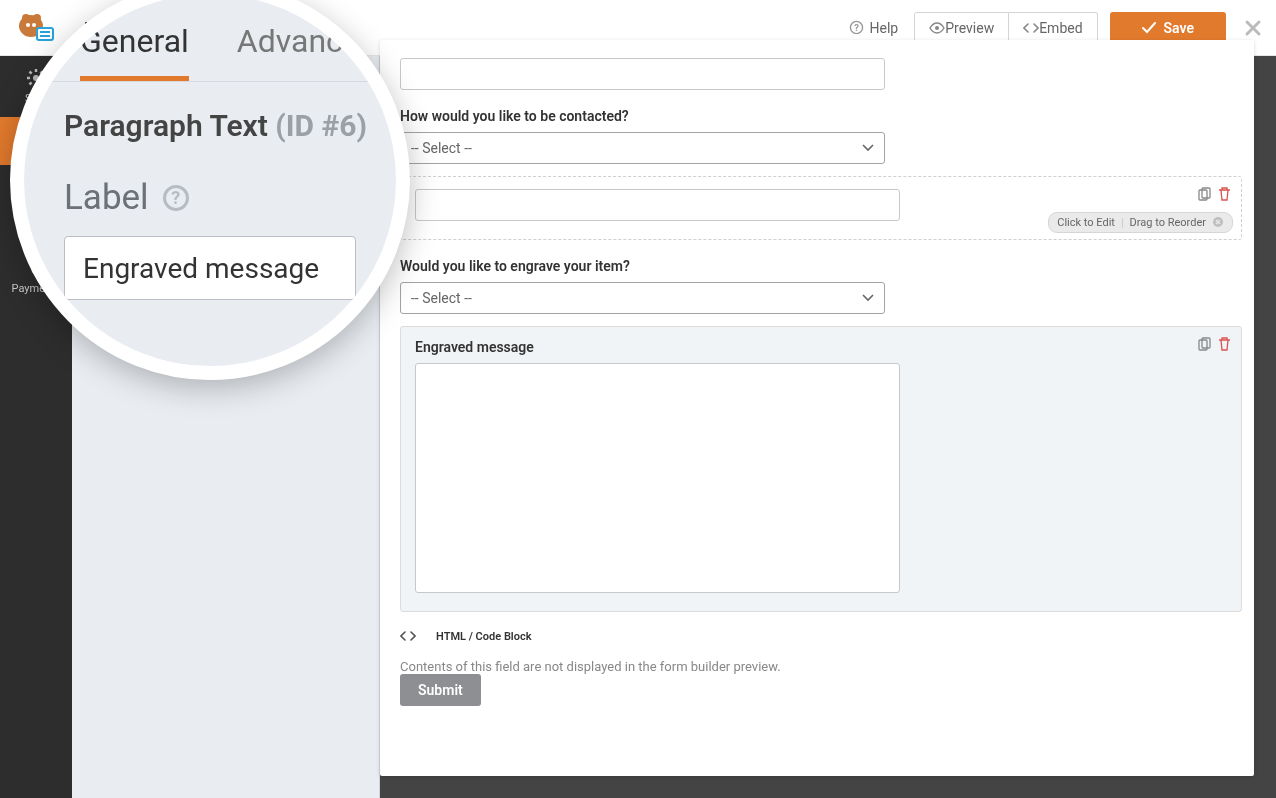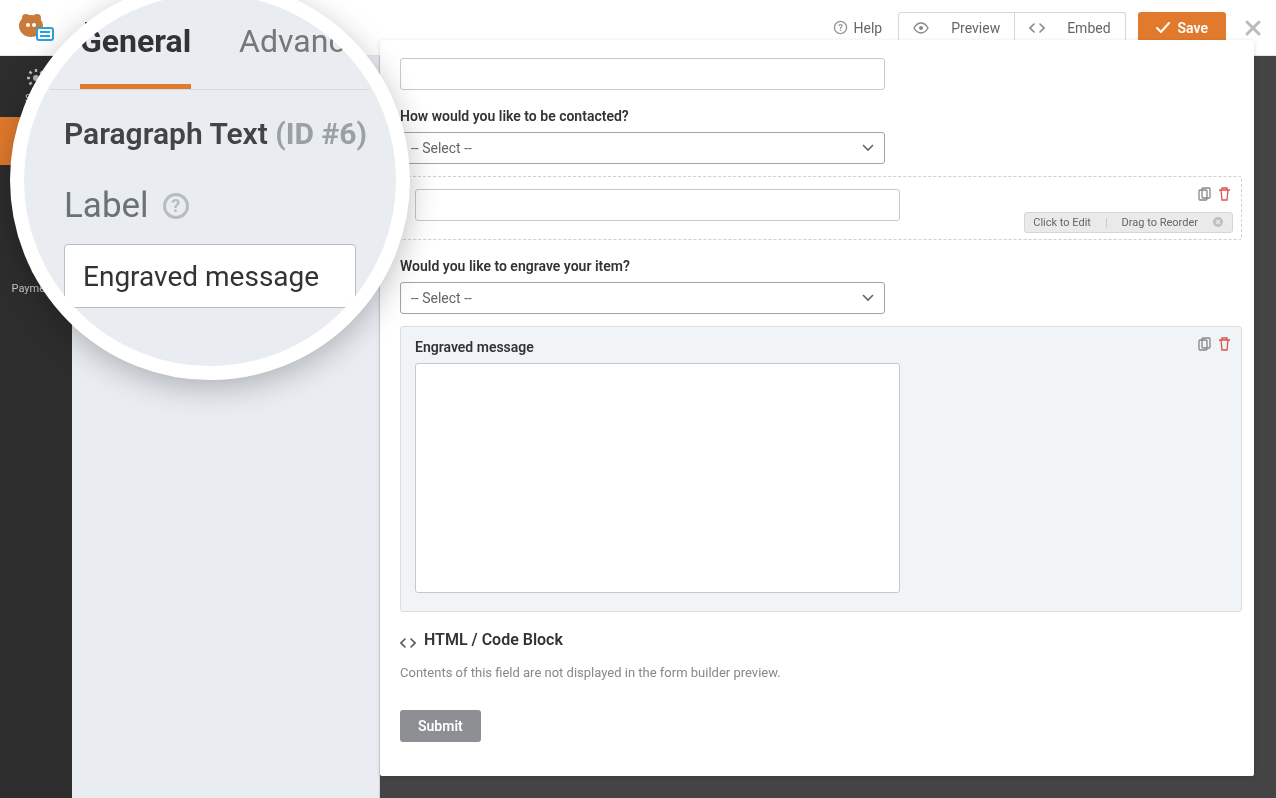--- a/index.html
+++ b/index.html
@@ -3,51 +3,51 @@
 <meta charset="utf-8">
 <style>
   *{box-sizing:border-box;margin:0;padding:0;font-family:-apple-system,BlinkMacSystemFont,"Segoe UI",Roboto,Arial,sans-serif}
   body{width:1276px;height:798px;overflow:hidden;background:#444;position:relative}
   
   .topbar{position:absolute;left:0;top:0;right:0;height:56px;background:#fff;border-bottom:1px solid #e6e6e6;display:flex;align-items:center}
   .logo{width:72px;display:flex;align-items:center;justify-content:center}
   .now{font-size:15px;color:#222;margin-left:12px}
   .top-right{margin-left:auto;display:flex;align-items:center;gap:0;padding-right:14px}
   .help{display:flex;align-items:center;gap:6px;color:#666;font-size:14px;padding:0 16px;cursor:pointer}
-  .btn{display:flex;align-items:center;gap:22px;height:32px;padding:12px 14px;border:1px solid #d5d5d5;background:#fff;color:#666;font-size:14px;cursor:pointer;border-radius:3px}
+  .btn{display:flex;align-items:center;gap:0;height:32px;padding:12px 14px;border:1px solid #d5d5d5;background:#fff;color:#666;font-size:14px;cursor:pointer;border-radius:3px}
   .btn.join-l{border-top-right-radius:0;border-bottom-right-radius:0}
   .btn.join-r{border-top-left-radius:0;border-bottom-left-radius:0;border-left:none}
-  .save-btn{display:flex;align-items:center;gap:8px;height:32px;padding:0 18px;background:#e27a2d;color:#fff;font-size:14px;font-weight:600;border:none;border-radius:3px;cursor:pointer;margin-left:12px}
+  .save-btn{display:flex;align-items:center;gap:8px;height:32px;padding:0 32px;background:#e27a2d;color:#fff;font-size:14px;font-weight:600;border:none;border-radius:3px;cursor:pointer;margin-left:12px}
   .close-top{margin-left:18px;color:#bbb;cursor:pointer}
   
   .vnav{position:absolute;left:0;top:56px;bottom:0;width:72px;background:#2d2d2d;color:#c7c7c7}
   .v-item{display:flex;flex-direction:column;align-items:center;justify-content:center;font-size:11px;padding:12px 0;gap:4px}
   .v-item.active{background:#e27a2d;color:#fff}
   
   .lpanel{position:absolute;left:72px;top:56px;bottom:0;width:308px;background:#e9edf2;border-right:1px solid #cfd4db}
   
   .canvas-wrap{position:absolute;left:380px;top:40px;right:22px;bottom:22px;background:#fff;border-radius:2px;box-shadow:0 1px 4px rgba(0,0,0,.15);overflow:hidden}
   .canvas{padding:0 12px 20px 20px}
   .f-label{font-size:14px;font-weight:600;color:#333;margin-top:18px;margin-bottom:8px}
   .f-input{width:485px;height:32px;border:1px solid #c8c8c8;border-radius:3px;background:#fff}
   .f-select{width:485px;height:32px;border:1px solid #a3a3a3;border-radius:3px;background:#fff;display:flex;align-items:center;justify-content:space-between;padding:0 10px;color:#666;font-size:14px}
   .field-block{border:1px dashed #d0d0d0;border-radius:3px;padding:12px 14px 18px 14px;margin-top:12px;position:relative}
   .field-block.selected{background:#f1f4f7;border:1px solid #dcdcdc}
   .row-icons{position:absolute;right:10px;top:10px;display:flex;gap:6px;color:#888}
   .row-icons .del{color:#d9534f}
-  .hintbar{position:absolute;right:8px;bottom:6px;background:#eaeaea;border:1px solid #d6d6d6;border-radius:3px;font-size:11px;color:#666;padding:3px 8px;display:flex;align-items:flex-start;gap:14px}
+  .hintbar{position:absolute;right:8px;bottom:6px;background:#eaeaea;border:1px solid #d6d6d6;border-radius:9px;font-size:11px;color:#666;padding:3px 8px;display:flex;align-items:flex-start;gap:6px}
   .hintbar .x{color:#999}
   .textarea{width:485px;height:230px;border:1px solid #c8c8c8;border-radius:3px;background:#fff}
-  .html-row{display:flex;align-items:flex-end;gap:8px;margin-top:18px;color:#333;font-size:16px}
+  .html-row{display:flex;align-items:flex-start;gap:20px;margin-top:18px;color:#333;font-size:11px}
   .muted-note{color:#888;font-size:13px;margin-top:16px}
-  .submit{margin-top:30px;height:32px;padding:0 18px;border:none;border-radius:3px;background:#8d8f92;color:#fff;font-weight:600;font-size:14px;cursor:pointer}
+  .submit{height:32px;padding:0 18px;border:none;border-radius:3px;background:#8d8f92;color:#fff;font-weight:600;font-size:14px;cursor:pointer}
   
   .zoom{position:absolute;left:10px;top:-20px;width:400px;height:400px;border-radius:50%;background:#e9edf2;border:14px solid #fff;box-shadow:0 8px 30px rgba(0,0,0,.25);overflow:hidden}
   .z-tabs{display:flex;gap:48px;padding:28px 0 0 56px;font-size:32px;color:#777}
-  .z-tabs .on{color:#333;font-weight:700;border-bottom:5px solid #e27a2d;padding-bottom:24px}
+  .z-tabs .on{color:#333;font-weight:400;border-bottom:5px solid #e27a2d;padding-bottom:16px}
   .z-tabs div{padding-bottom:16px}
   .z-divider{height:1px;background:#d5dae0;margin:0 26px}
   .z-title{padding:26px 0 0 40px;font-size:30px;color:#444;font-weight:600}
   .z-title .id{color:#9aa0a6;font-weight:700}
   .z-labelrow{display:flex;align-items:center;gap:14px;padding:34px 0 0 40px}
   .z-labelrow .lbl{font-size:35px;color:#6b7177}
   .z-labelrow .q{width:26px;height:26px;border:3px solid #b7bcc2;border-radius:50%;display:flex;align-items:center;justify-content:center;color:#b7bcc2;font-weight:700;font-size:18px}
   .z-input{margin:18px 40px 0 40px;height:64px;border:1px solid #b9bec4;border-radius:4px;background:#fff;display:flex;align-items:center;padding:0 18px;font-size:28px;color:#333}
   svg{display:block}
 </style>

